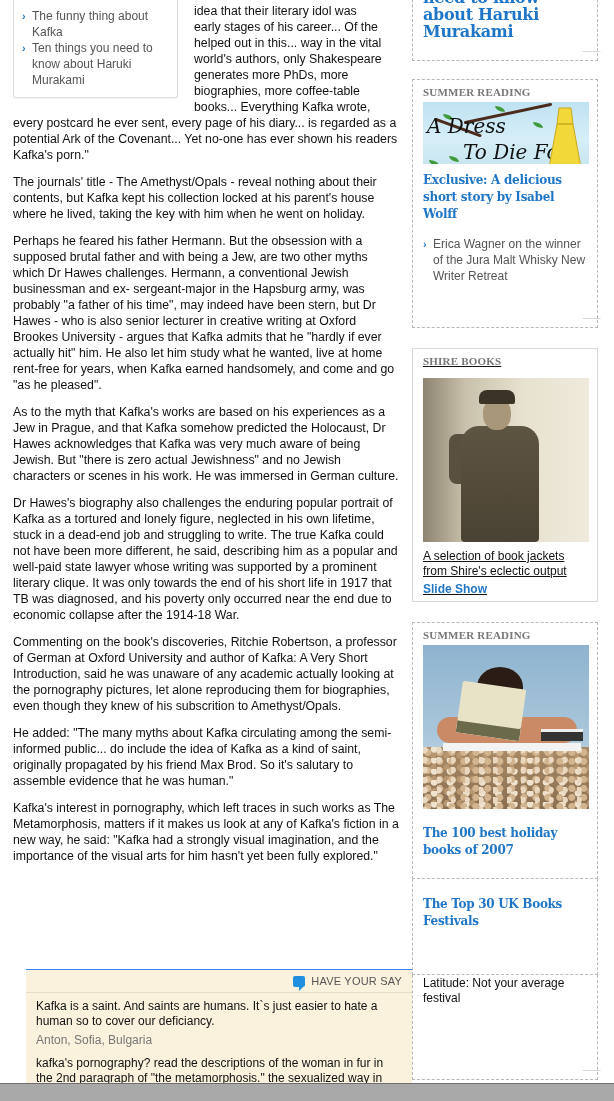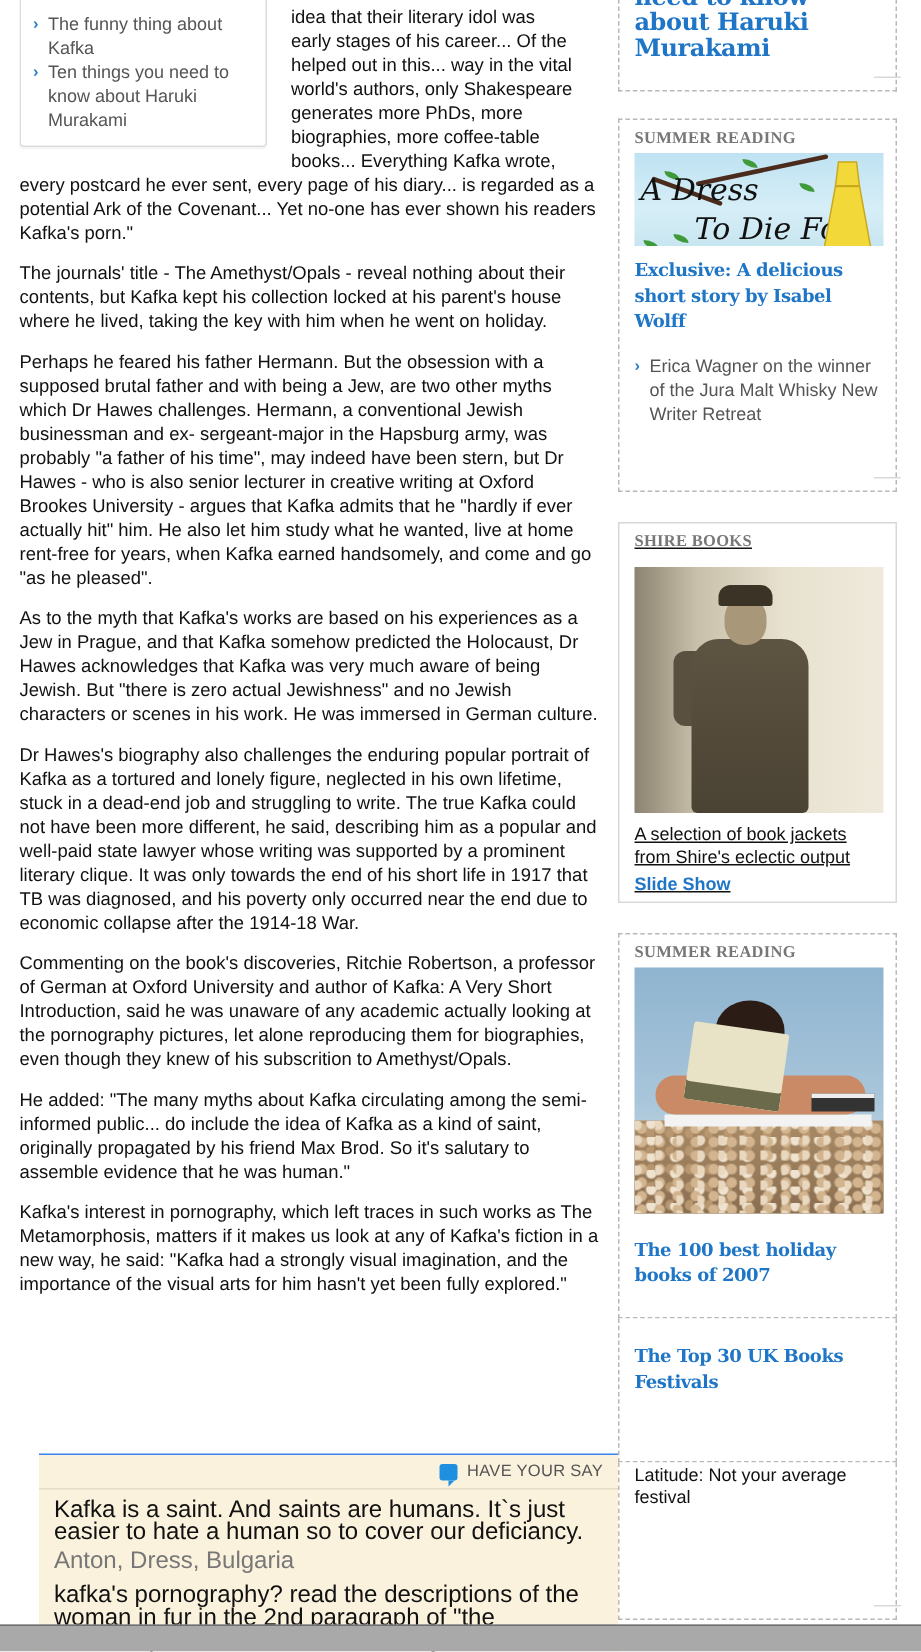--- a/index.html
+++ b/index.html
@@ -21,21 +21,21 @@
 
   .float-text { position: absolute; left: 194px; top: 0; width: 210px; }
 
   .comments {
     position: absolute; left: 26px; top: 969px; width: 386px; height: 132px;
     background: #fbf2de; border-top: 1px solid #3b82f6;
   }
   .comments .hys { height: 23px; border-bottom: 1px solid #e6dcc6; display: flex; justify-content: flex-end; align-items: center; padding-right: 10px; font-size: 11px; color: #555; letter-spacing: .2px; }
   .comments .bubble { width: 12px; height: 11px; background: #1f8fe0; border-radius: 2px; margin-right: 6px; position: relative; }
   .comments .bubble:after { content: ""; position: absolute; left: 6px; bottom: -4px; border-left: 4px solid #1f8fe0; border-bottom: 4px solid transparent; }
-  .comment { padding: 6px 10px 0 10px; font-size: 16px; line-height: 15px; color: #111; }
+  .comment { padding: 6px 10px 0 10px; font-size: 12px; line-height: 15px; color: #111; }
   .comment .who { color: #777; margin-top: 4px; }
 
   
   .sidebar { position: absolute; left: 412px; top: 0; width: 186px; }
   .card { position: absolute; left: 0; width: 186px; background: #fff; border: 1px dashed #b8b8b8; }
   .card.solid { border: 1px solid #d8d8d8; }
   .card .fold { position: absolute; right: -1px; bottom: -1px; width: 18px; height: 10px; border-top: 1px solid #cfcfcf; transform: skewX(-30deg); opacity: .8; }
   .kicker { font-family: "Liberation Serif", serif; font-weight: bold; font-size: 11px; color: #777; letter-spacing: .2px; padding: 6px 10px 0 10px; height: 22px; }
   .serif-head { font-family: "DejaVu Serif", serif; font-weight: bold; color: #1f76c6; font-size: 12px; line-height: 17px; padding: 0 10px; letter-spacing: -0.3px; }
   .small-text { font-size: 12px; line-height: 14.5px; color: #111; padding: 0 10px; }
@@ -113,21 +113,21 @@
   <p>Kafka's interest in pornography, which left traces in such works as The Metamorphosis, matters if it makes us look at any of Kafka's fiction in a new way, he said: "Kafka had a strongly visual imagination, and the importance of the visual arts for him hasn't yet been fully explored."</p>
 </div>
 
 <div class="comments">
   <div class="hys">
     <span class="bubble"></span>
     <span>HAVE YOUR SAY</span>
   </div>
   <div class="comment">
     <div>Kafka is a saint. And saints are humans. It`s just easier to hate a human so to cover our deficiancy.</div>
-    <div class="who">Anton, Dress, Bulgaria</div>
+    <div class="who">Anton, Sofia, Bulgaria</div>
   </div>
   <div class="comment" style="padding-top:8px;">
     <div>kafka's pornography? read the descriptions of the woman in fur in the 2nd paragraph of "the metamorphosis." the sexualized way in</div>
   </div>
 </div>
 
 <div class="sidebar">
 
   <div class="card" style="top:-20px; height:81px; border-top:none;">
     <div class="serif-head" style="font-size:16px; line-height:17px; padding-top:4px; height:60px; overflow:hidden; display:flex; align-items:flex-end;">10 things you need to know about Haruki Murakami</div>

